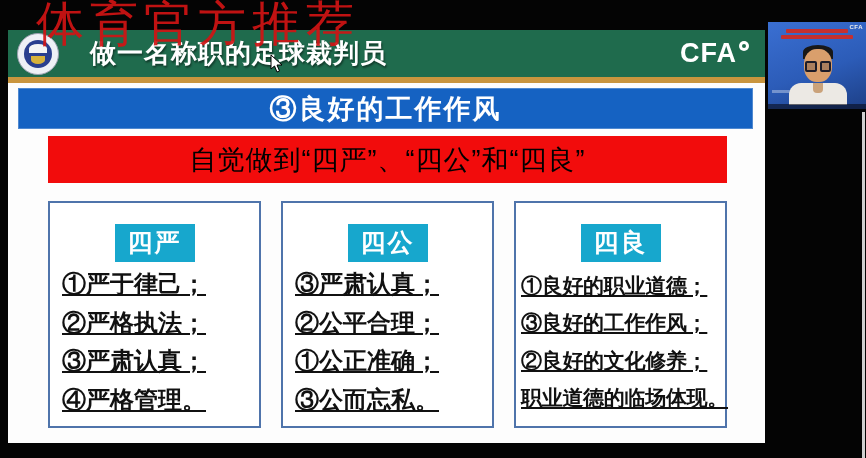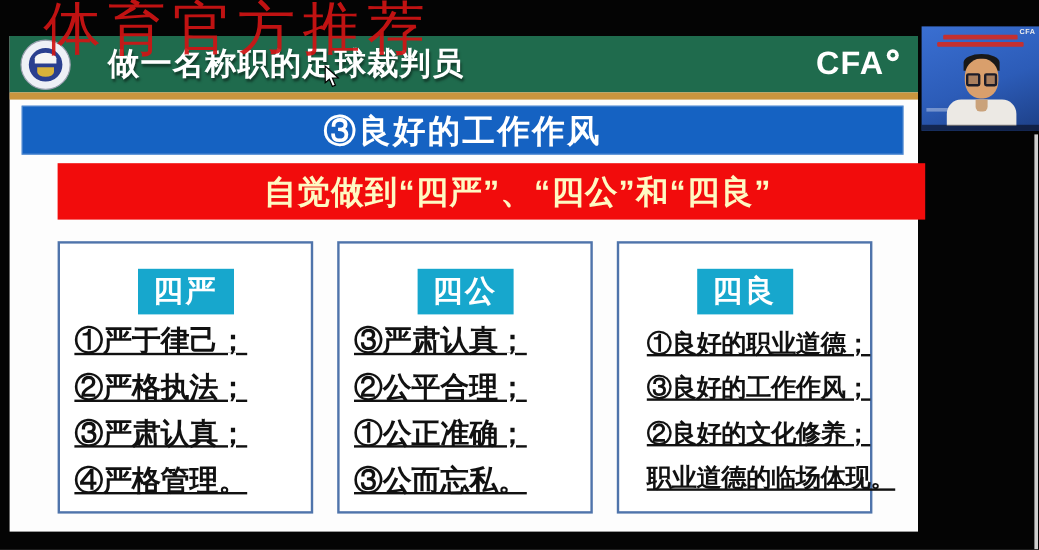--- a/index.html
+++ b/index.html
@@ -28,30 +28,30 @@
          color:#fff;font-size:27px;font-weight:bold;letter-spacing:1px;}
   .cfa-ball{width:10px;height:10px;border-radius:50%;background:#fff;margin:-16px 0 0 2px;
          display:inline-block;position:relative;}
   .cfa-ball:after{content:"";position:absolute;left:3px;top:3px;width:4px;height:4px;border-radius:50%;
          background:#1f6b4d;}
 
   .banner-blue{position:absolute;left:10px;top:58px;width:735px;height:41px;background:#1562c2;
          display:flex;align-items:center;justify-content:center;color:#fff;font-size:27px;
          font-weight:bold;letter-spacing:2px;box-shadow:inset 0 0 0 1px rgba(255,255,255,.25);}
   .banner-red{position:absolute;left:40px;top:106px;width:679px;height:47px;background:#f20c0c;
-         display:flex;align-items:center;justify-content:center;color:#fef9c3;font-size:27px;
-         font-weight:bold;letter-spacing:1px;padding-left:44px;}
+         display:flex;align-items:center;justify-content:center;color:#000000;font-size:27px;
+         font-weight:normal;letter-spacing:1px;}
 
   .columns{position:absolute;left:40px;top:171px;width:679px;height:227px;display:flex;gap:20px;}
   .col-box{flex:1;border:2px solid #4f74ab;background:#fff;display:flex;flex-direction:column;min-width:0;}
   .col-tag{align-self:center;margin-top:21px;background:#17a7cd;color:#fff;font-size:25px;
          font-weight:bold;letter-spacing:2px;padding:2px 13px 3px;}
   .col-items{flex:1;display:flex;flex-direction:column;justify-content:space-evenly;
          padding:0 2px 4px 12px;font-size:24px;font-weight:bold;color:#111;white-space:nowrap;text-decoration:underline;}
-  .col-box.wide .col-items{font-size:21px;padding-left:23px;letter-spacing:-0.3px;}
+  .col-box.wide .col-items{font-size:21px;padding-left:5px;letter-spacing:-0.3px;}
 
   
   .watermark{position:absolute;left:36px;top:-8px;font-family:"Liberation Serif",serif;
          font-size:48px;color:#d11414;opacity:.92;letter-spacing:6px;white-space:nowrap;
          pointer-events:none;}
 
   .cursor{position:absolute;left:270px;top:54px;width:13px;height:19px;}
 
   
   .video-thumb{position:absolute;left:768px;top:22px;width:98px;height:87px;overflow:hidden;

